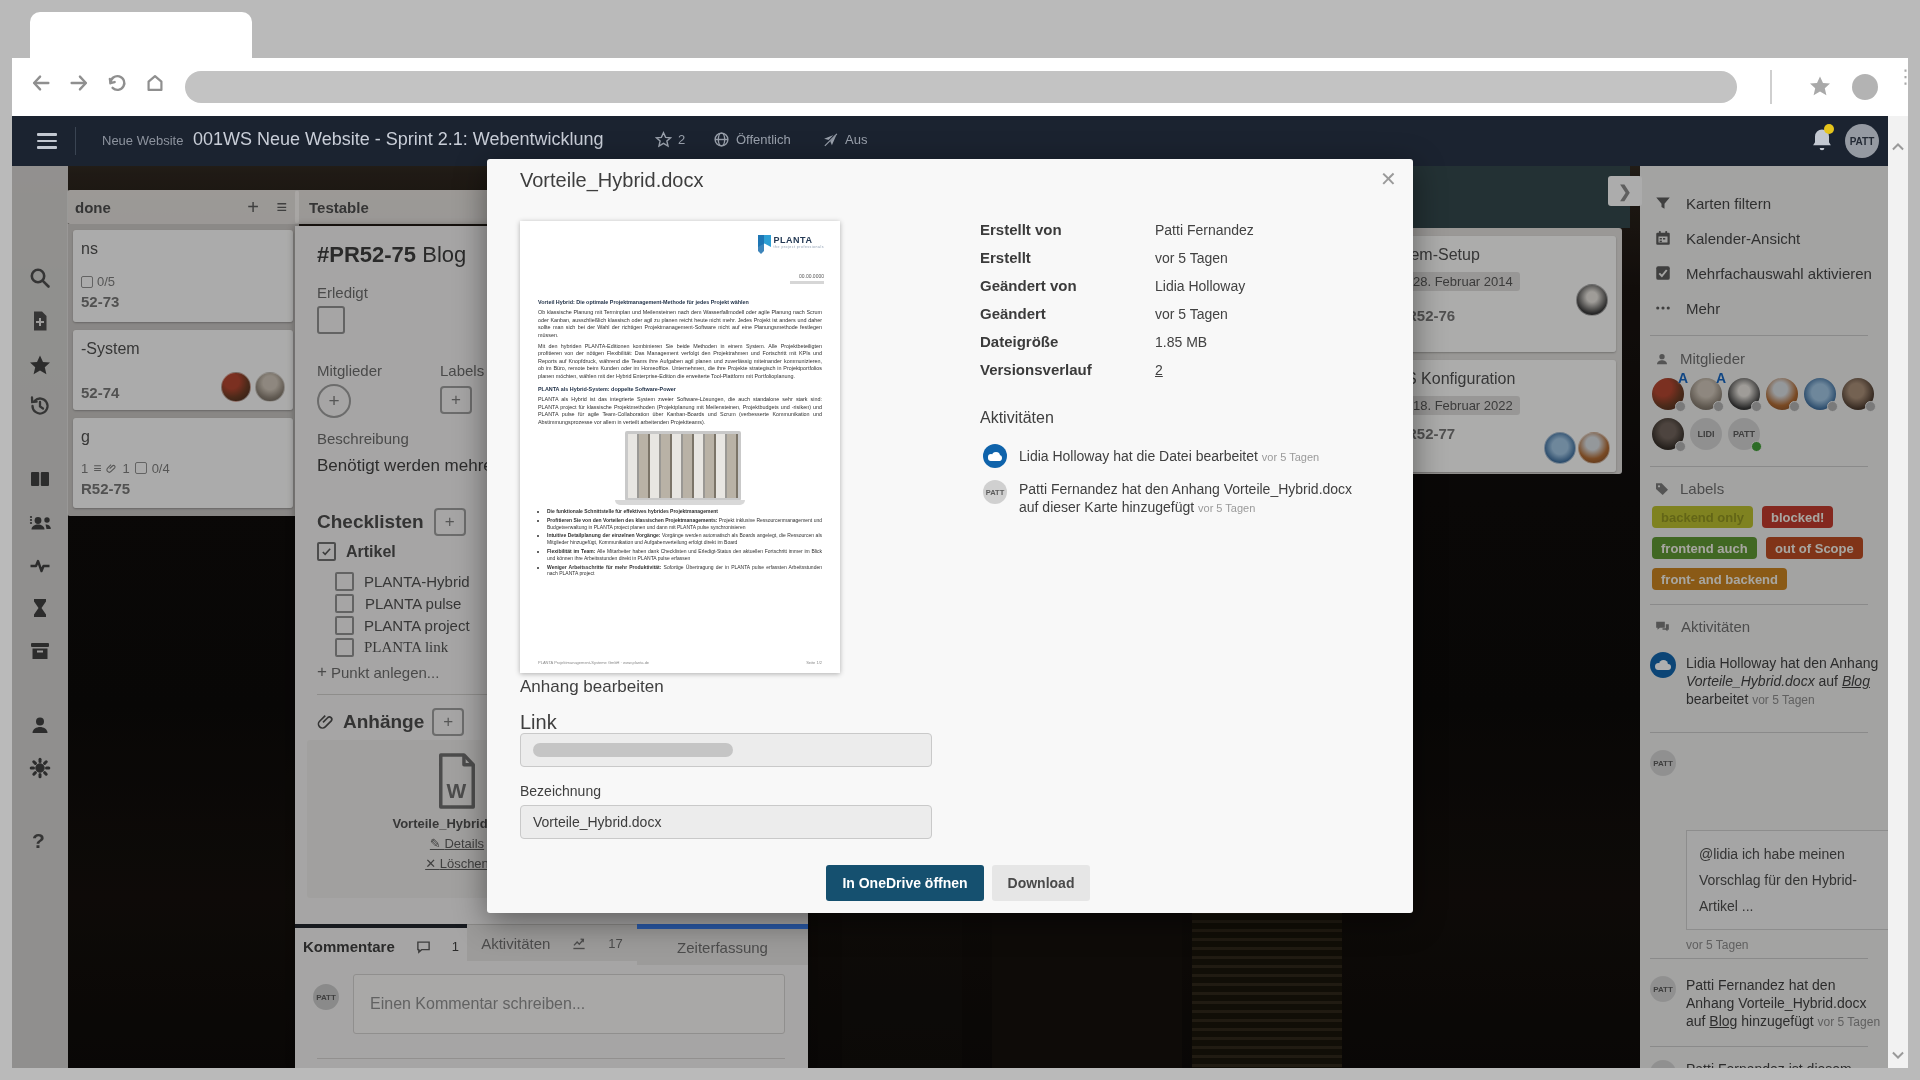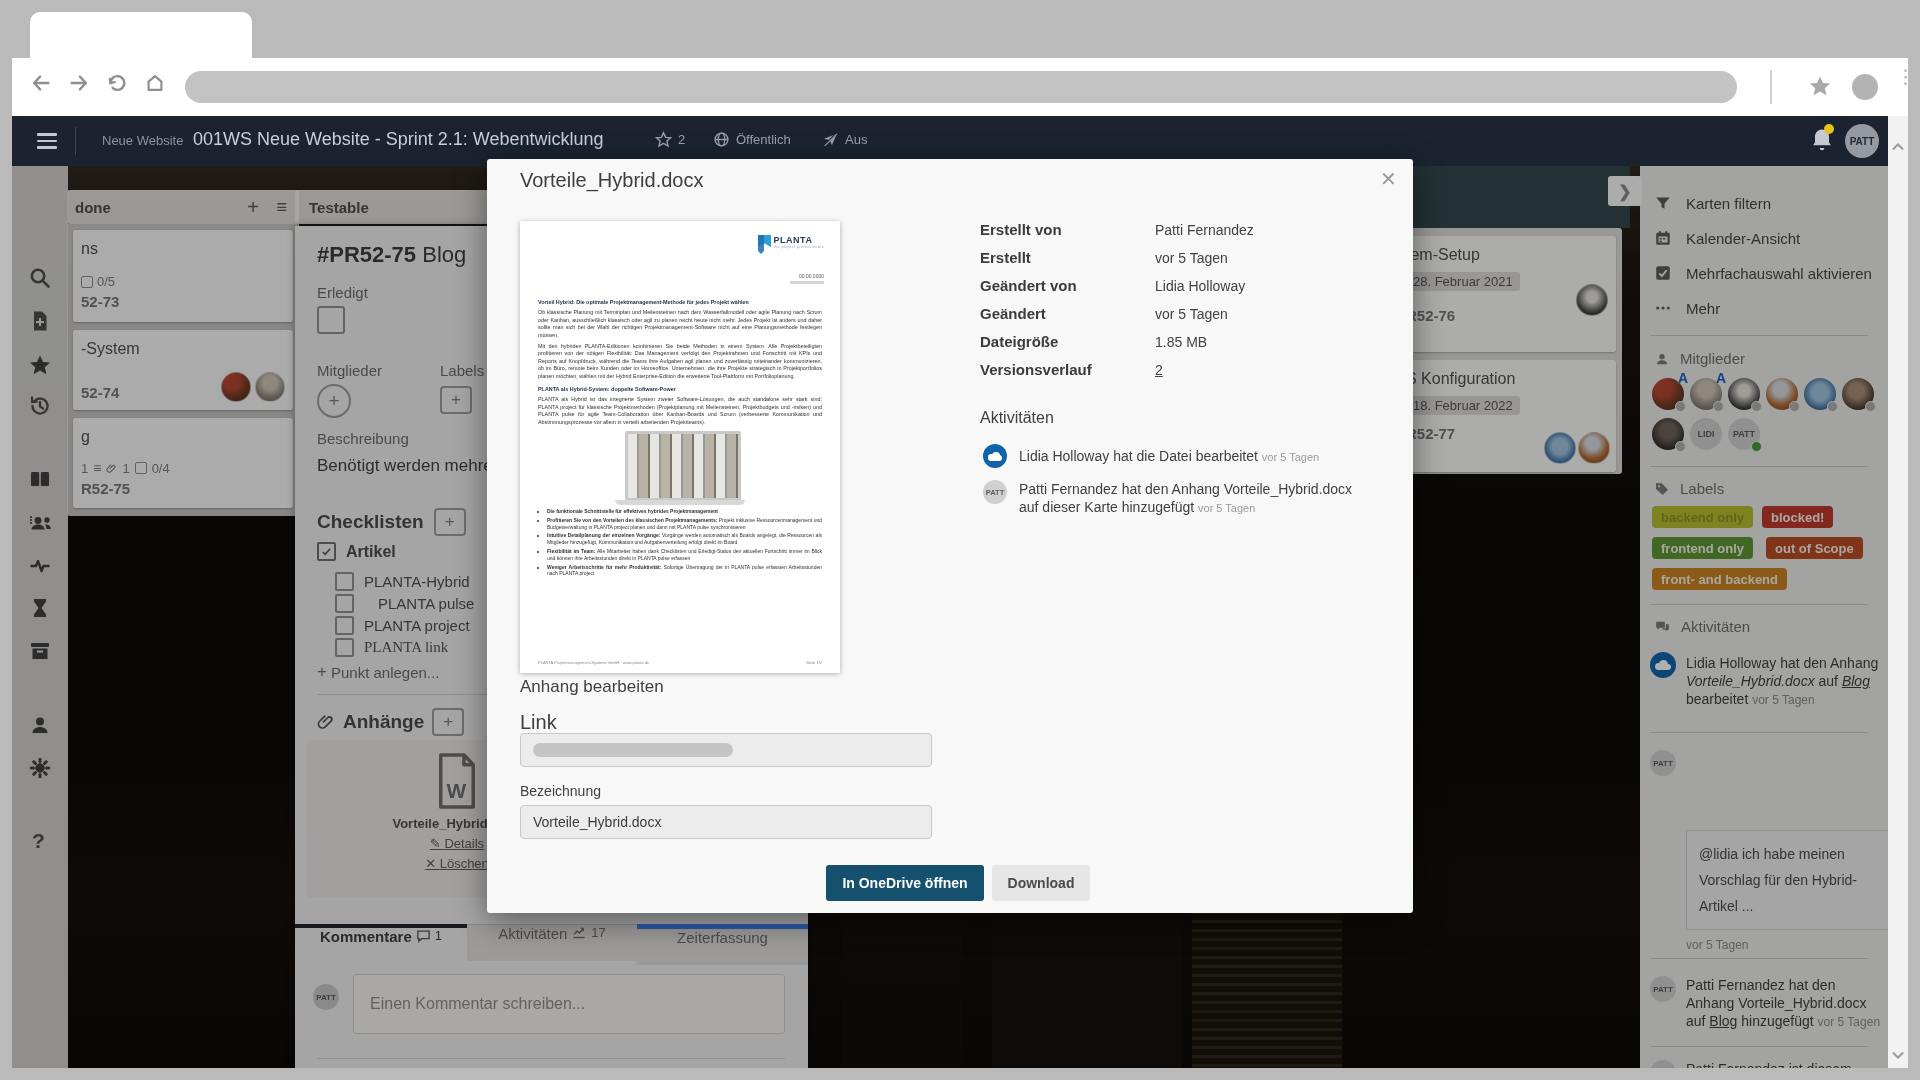--- a/index.html
+++ b/index.html
@@ -53,21 +53,21 @@
   .avatar-sm{width:28px;height:28px;border-radius:50%;border:1px solid rgba(255,255,255,.5);}
 
   
   .panel{left:283px;top:110px;width:513px;height:842px;background:#f2f1f0;box-shadow:0 0 8px rgba(0,0,0,.35);}
   .p-label{font-size:15px;color:#6b6b6b;}
   .cb{width:15px;height:15px;border:2px solid #8f8f8f;border-radius:2px;background:transparent;}
   .plusbox{width:28px;height:24px;border:2px solid #9c9c9c;border-radius:4px;color:#7d7d7d;font-size:17px;display:flex;align-items:center;justify-content:center;}
   .pluscirc{width:30px;height:30px;border:2px solid #9c9c9c;border-radius:50%;color:#7d7d7d;font-size:19px;display:flex;align-items:center;justify-content:center;}
   .attach-card{background:rgba(233,231,229,.8);border-radius:3px;}
   .link-ul{text-decoration:underline;color:#5c5c5c;font-size:13px;}
-  .tab-item{height:36px;display:flex;justify-content:center;gap:4px;font-size:15px;}
+  .tab-item{height:36px;display:flex;align-items:center;justify-content:center;gap:21px;font-size:15px;}
 
   
   .rcol{left:1378px;top:112px;width:232px;height:246px;background:rgba(241,239,237,.92);border-radius:3px;}
 
   .expand-btn{left:1596px;top:60px;width:34px;height:30px;background:#fbfbfb;border-radius:3px;color:#8a8a8a;font-size:16px;font-weight:bold;display:flex;align-items:center;justify-content:center;z-index:6;}
 
   
   .rsb{left:1628px;top:50px;width:248px;height:902px;background:#ededec;z-index:5;}
   .rsb-item{position:absolute;left:14px;display:flex;align-items:center;gap:14px;color:#454545;font-size:15px;}
   .rsb-sec{position:absolute;left:14px;display:flex;align-items:center;gap:10px;color:#6e6e6e;font-size:15px;}
@@ -388,21 +388,21 @@
             <svg width="11" height="11" viewBox="0 0 24 24" fill="none" stroke="#555" stroke-width="3.5" style="position:absolute;left:2px;top:2px;">
               <polyline points="4 13 9 18 20 6"></polyline>
             </svg>
           </span>
         <span style="font-size:16px;font-weight:bold;color:#4a4a4a;">Artikel</span>
       </div>
       <div class="a f" style="left:40px;top:346px;gap:10px;">
           <span class="cb"></span>
           <span style="font-size:15px;color:#4f4f4f;">PLANTA-Hybrid</span>
         </div>
-      <div class="a f" style="left:40px;top:368px;gap:24px;">
+      <div class="a f" style="left:40px;top:368px;gap:11px;">
           <span class="cb"></span>
           <span style="font-size:15px;color:#4f4f4f;">PLANTA pulse</span>
         </div>
       <div class="a f" style="left:40px;top:390px;gap:10px;">
           <span class="cb"></span>
           <span style="font-size:15px;color:#4f4f4f;">PLANTA project</span>
         </div>
       <div class="a f" style="left:40px;top:412px;gap:10px;font-family:Liberation Serif, serif;">
           <span class="cb"></span>
           <span style="font-size:15px;color:#4f4f4f;">PLANTA link</span>
@@ -456,21 +456,21 @@
       <div class="a" style="left:18px;top:758px;width:26px;height:26px;border-radius:50%;background:#c9c9c9;color:#5a5a5a;font-size:8px;font-weight:bold;display:flex;align-items:center;justify-content:center;">PATT</div>
       <div class="a" style="left:58px;top:748px;width:432px;height:60px;background:#f6f5f4;border:1px solid #d2d0ce;border-radius:3px;display:flex;align-items:center;padding-left:16px;box-sizing:border-box;font-size:16px;color:#8e8e8e;">
           <span>Einen Kommentar schreiben...</span>
         </div>
       <div class="a" style="left:22px;top:832px;width:468px;height:1px;background:#d4d2d0;"></div>
     </div>
 
     <div class="a rcol">
       <div class="kcard" style="margin:8px 6px;padding:10px 10px;height:96px;position:relative;">
         <div class="kc-title">tem-Setup</div>
-        <div style="margin-top:8px;"><span class="chip">28. Februar 2021</span></div>
+        <div style="margin-top:8px;"><span class="chip">28. Februar 2014</span></div>
         <div class="avatar-sm ph3" style="position:absolute;right:8px;top:48px;width:30px;height:30px;"></div>
         <div class="kc-id" style="margin-top:16px;">R52-76</div>
       </div>
       <div class="kcard" style="margin:0 6px;padding:10px 10px;height:92px;position:relative;">
         <div class="kc-title">S Konfiguration</div>
         <div style="margin-top:8px;"><span class="chip">18. Februar 2022</span></div>
         <div class="kc-id" style="margin-top:10px;">R52-77</div>
         <div class="avatar-sm ph5" style="position:absolute;right:40px;bottom:8px;width:30px;height:30px;"></div>
         <div class="avatar-sm ph4" style="position:absolute;right:6px;bottom:8px;width:30px;height:30px;"></div>
       </div>
@@ -551,21 +551,21 @@
       <div class="rsb-div" style="top:300px;"></div>
       <div class="rsb-sec" style="top:314px;">
         <svg width="16" height="16" viewBox="0 0 24 24" fill="#7a7a7a">
             <path d="M3 12V3.5h8.5L21 13l-8 8z"></path>
             <circle cx="7.5" cy="8" r="1.6" fill="#ededec"></circle>
           </svg>
         <span>Labels</span>
       </div>
       <div class="pill c1" style="left:12px;top:340px;">backend only</div>
       <div class="pill c2" style="left:122px;top:340px;">blocked!</div>
-      <div class="pill c3" style="left:12px;top:371px;">frontend only</div>
+      <div class="pill c3" style="left:12px;top:371px;">frontend auch</div>
       <div class="pill c4" style="left:126px;top:371px;">out of Scope</div>
       <div class="pill c5" style="left:12px;top:402px;">front- and backend</div>
       <div class="rsb-div" style="top:438px;"></div>
       <div class="rsb-sec" style="top:452px;">
         <svg width="17" height="16" viewBox="0 0 24 24" fill="#7a7a7a">
             <path d="M2.5 4h13v9H8l-3.5 3v-3h-2z"></path>
             <path d="M17 8h4.5v8h-2v2.5L16.5 16H12v-2h5z"></path>
           </svg>
         <span>Aktivitäten</span>
       </div>

